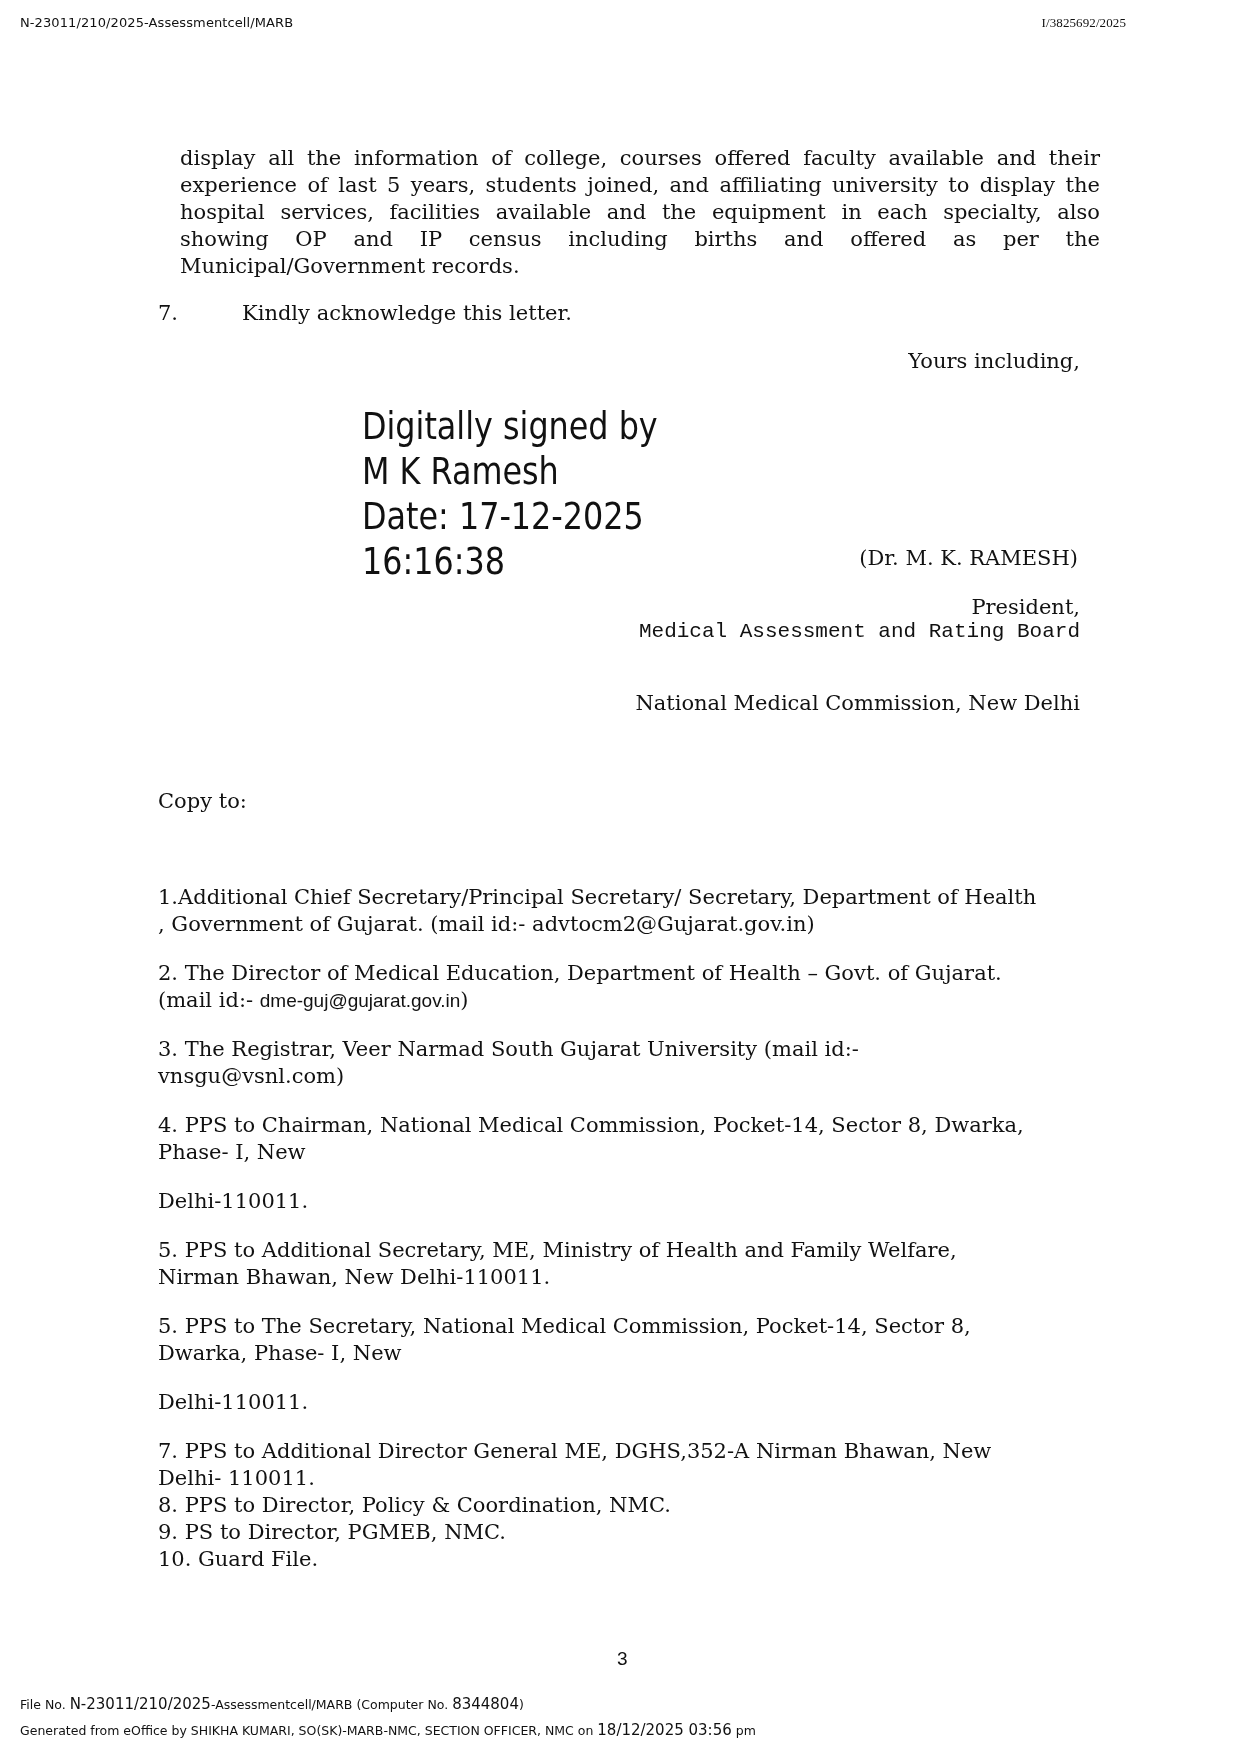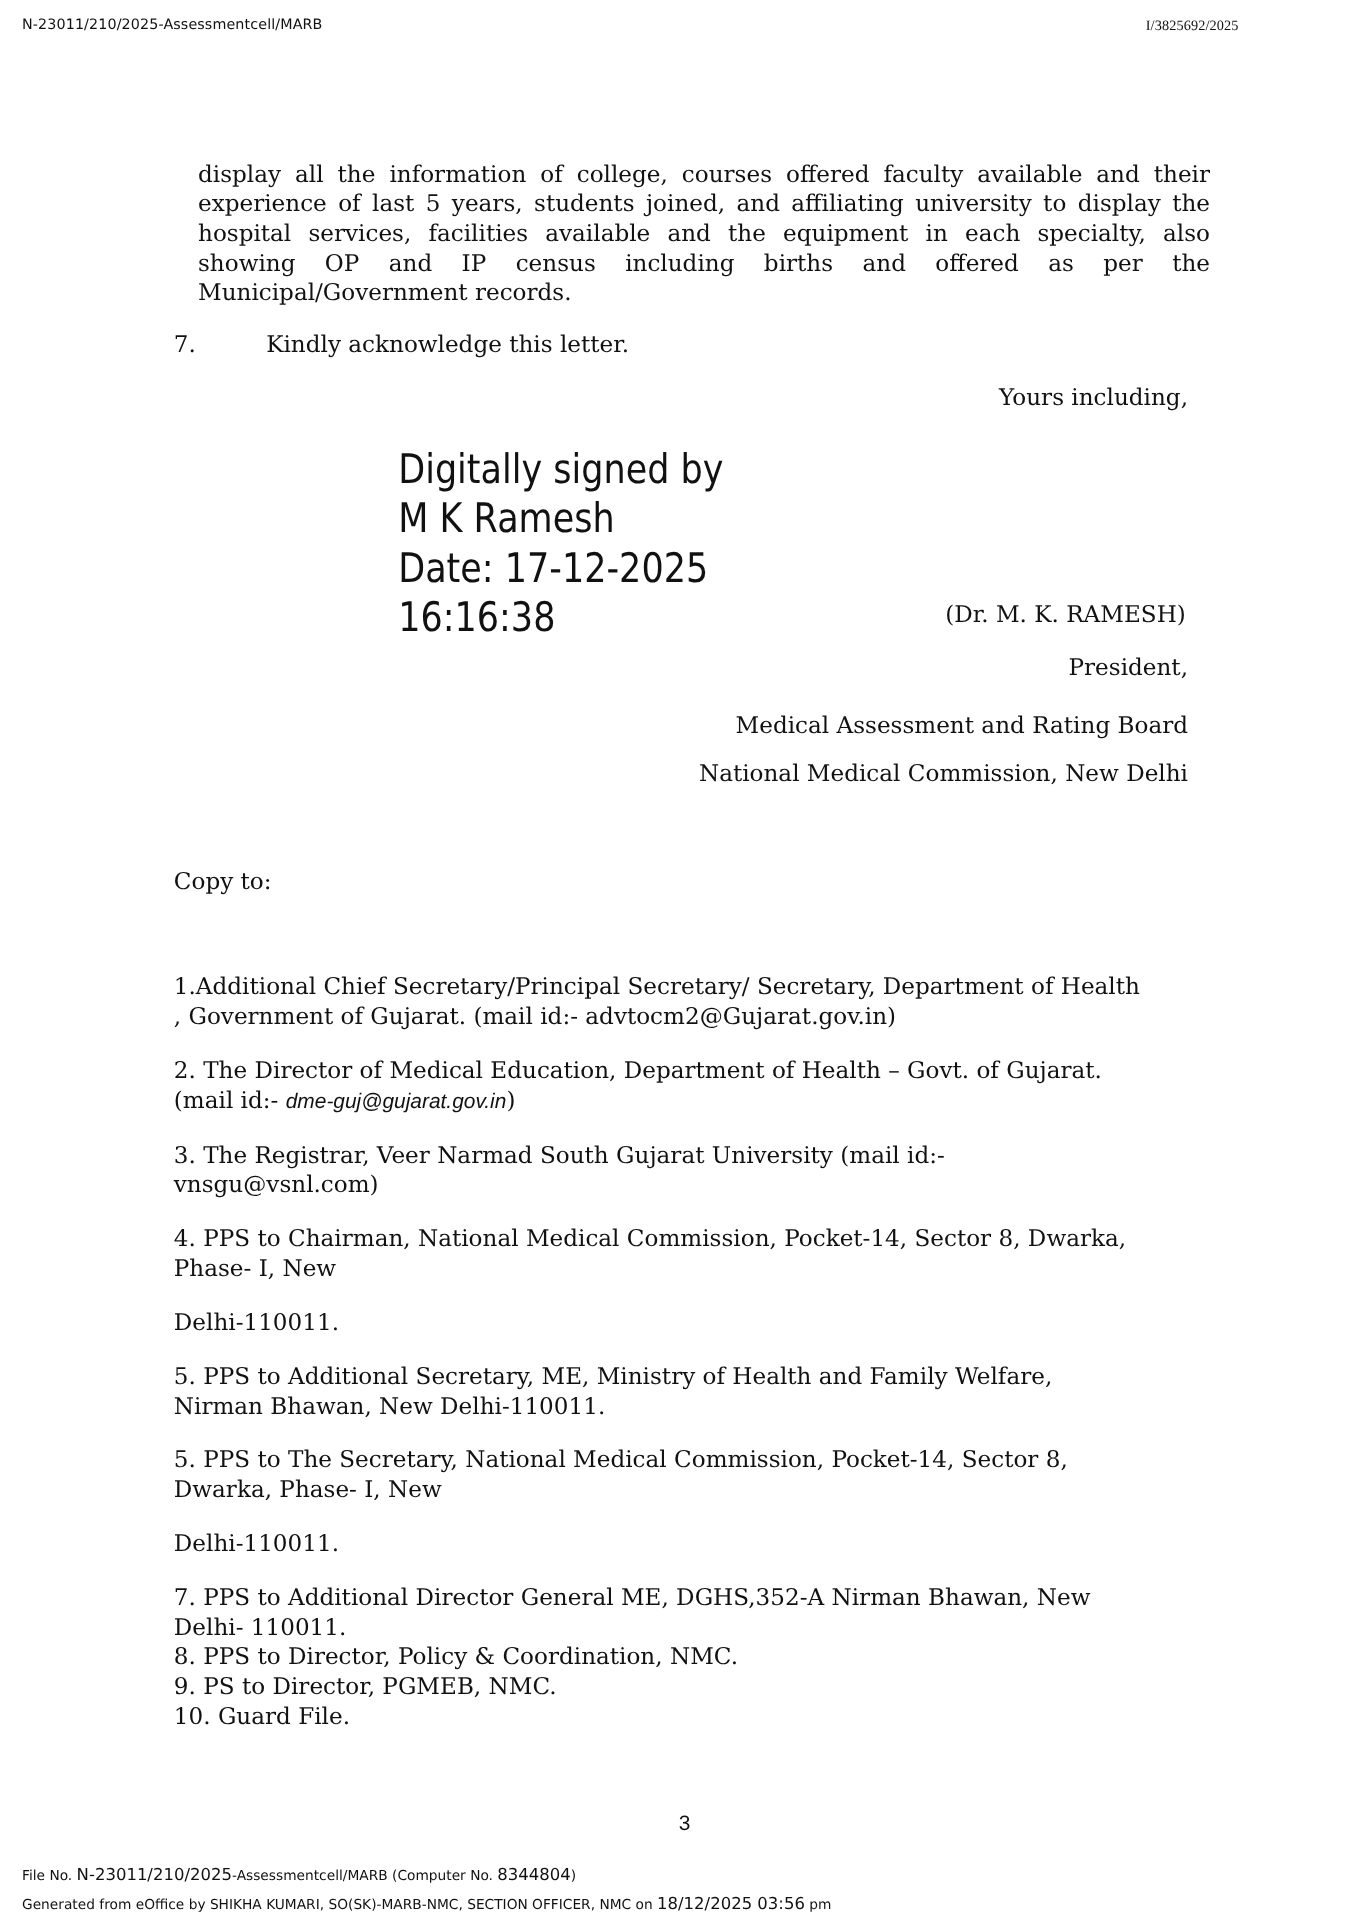--- a/index.html
+++ b/index.html
@@ -16,21 +16,21 @@
   .ack { left: 158px; top: 300px; }
   .ack .num { display: inline-block; width: 84px; }
   .right-line { right: 160px; text-align: right; white-space: nowrap; }
   .sig { left: 362px; top: 404px; font-family: "DejaVu Sans", sans-serif; font-size: 37px; line-height: 45px; transform: scaleX(0.86); transform-origin: left top; }
   .sig div { white-space: nowrap; }
   .copy-to { left: 158px; top: 788px; }
   .cc-list { left: 158px; top: 884px; width: 930px; }
   .cc-item { margin: 0; }
   .cc-item .ln { display: block; white-space: nowrap; }
   .gap { height: 22px; }
-  .email-sans { font-family: "Liberation Sans", sans-serif; font-size: 19px; font-style: italic; }
+  .email-sans { font-family: "Liberation Sans", sans-serif; font-size: 19px; }
   .page-num { left: 617px; top: 1648px; font-family: "Liberation Sans", sans-serif; font-size: 19px; }
   .footer { left: 20px; font-size: 12.5px; white-space: nowrap; }
   .footer .small { font-size: 15px; }
 </style>
 </head>
 <body>
 
 <div class="abs hdr hdr-left sans">N-23011/210/2025-Assessmentcell/MARB</div>
 <div class="abs hdr hdr-right sans">I/3825692/2025</div>
 
@@ -50,21 +50,21 @@
 
 <div class="abs sig">
   <div>Digitally signed by</div>
   <div>M K Ramesh</div>
   <div>Date: 17-12-2025</div>
   <div>16:16:38</div>
 </div>
 
 <div class="abs body-text right-line" style="top:545px; right:162px;">(Dr. M. K. RAMESH)</div>
 <div class="abs body-text right-line" style="top:594px;">President,</div>
-<div class="abs body-text right-line" style="top:646px;">Medical Assessment and Rating Board</div>
+<div class="abs body-text right-line" style="top:618px;font-family:Liberation Mono, monospace;">Medical Assessment and Rating Board</div>
 <div class="abs body-text right-line" style="top:690px;">National Medical Commission, New Delhi</div>
 
 <div class="abs body-text copy-to">Copy to:</div>
 
 <div class="abs body-text cc-list">
   <div class="cc-item">
     <span class="ln">1.Additional Chief Secretary/Principal Secretary/ Secretary, Department of Health</span>
     <span class="ln">, Government of Gujarat. (mail id:- advtocm2@Gujarat.gov.in)</span>
   </div>
   <div class="gap"></div>

